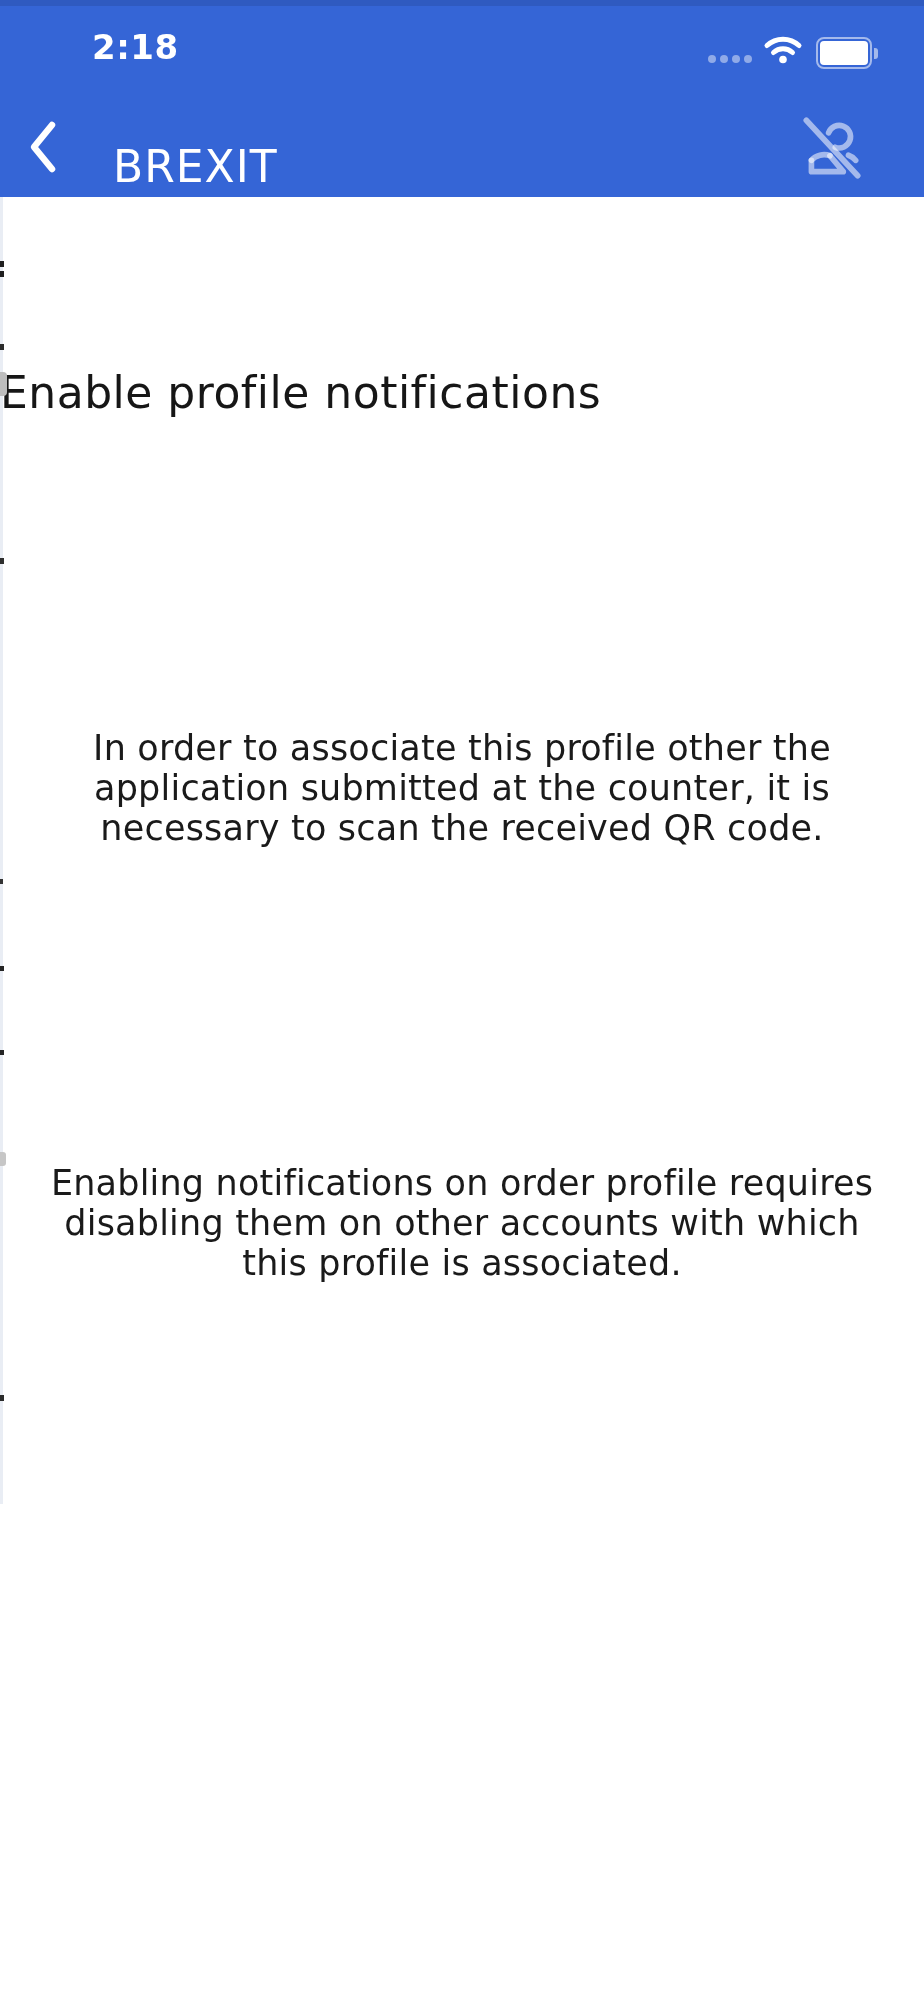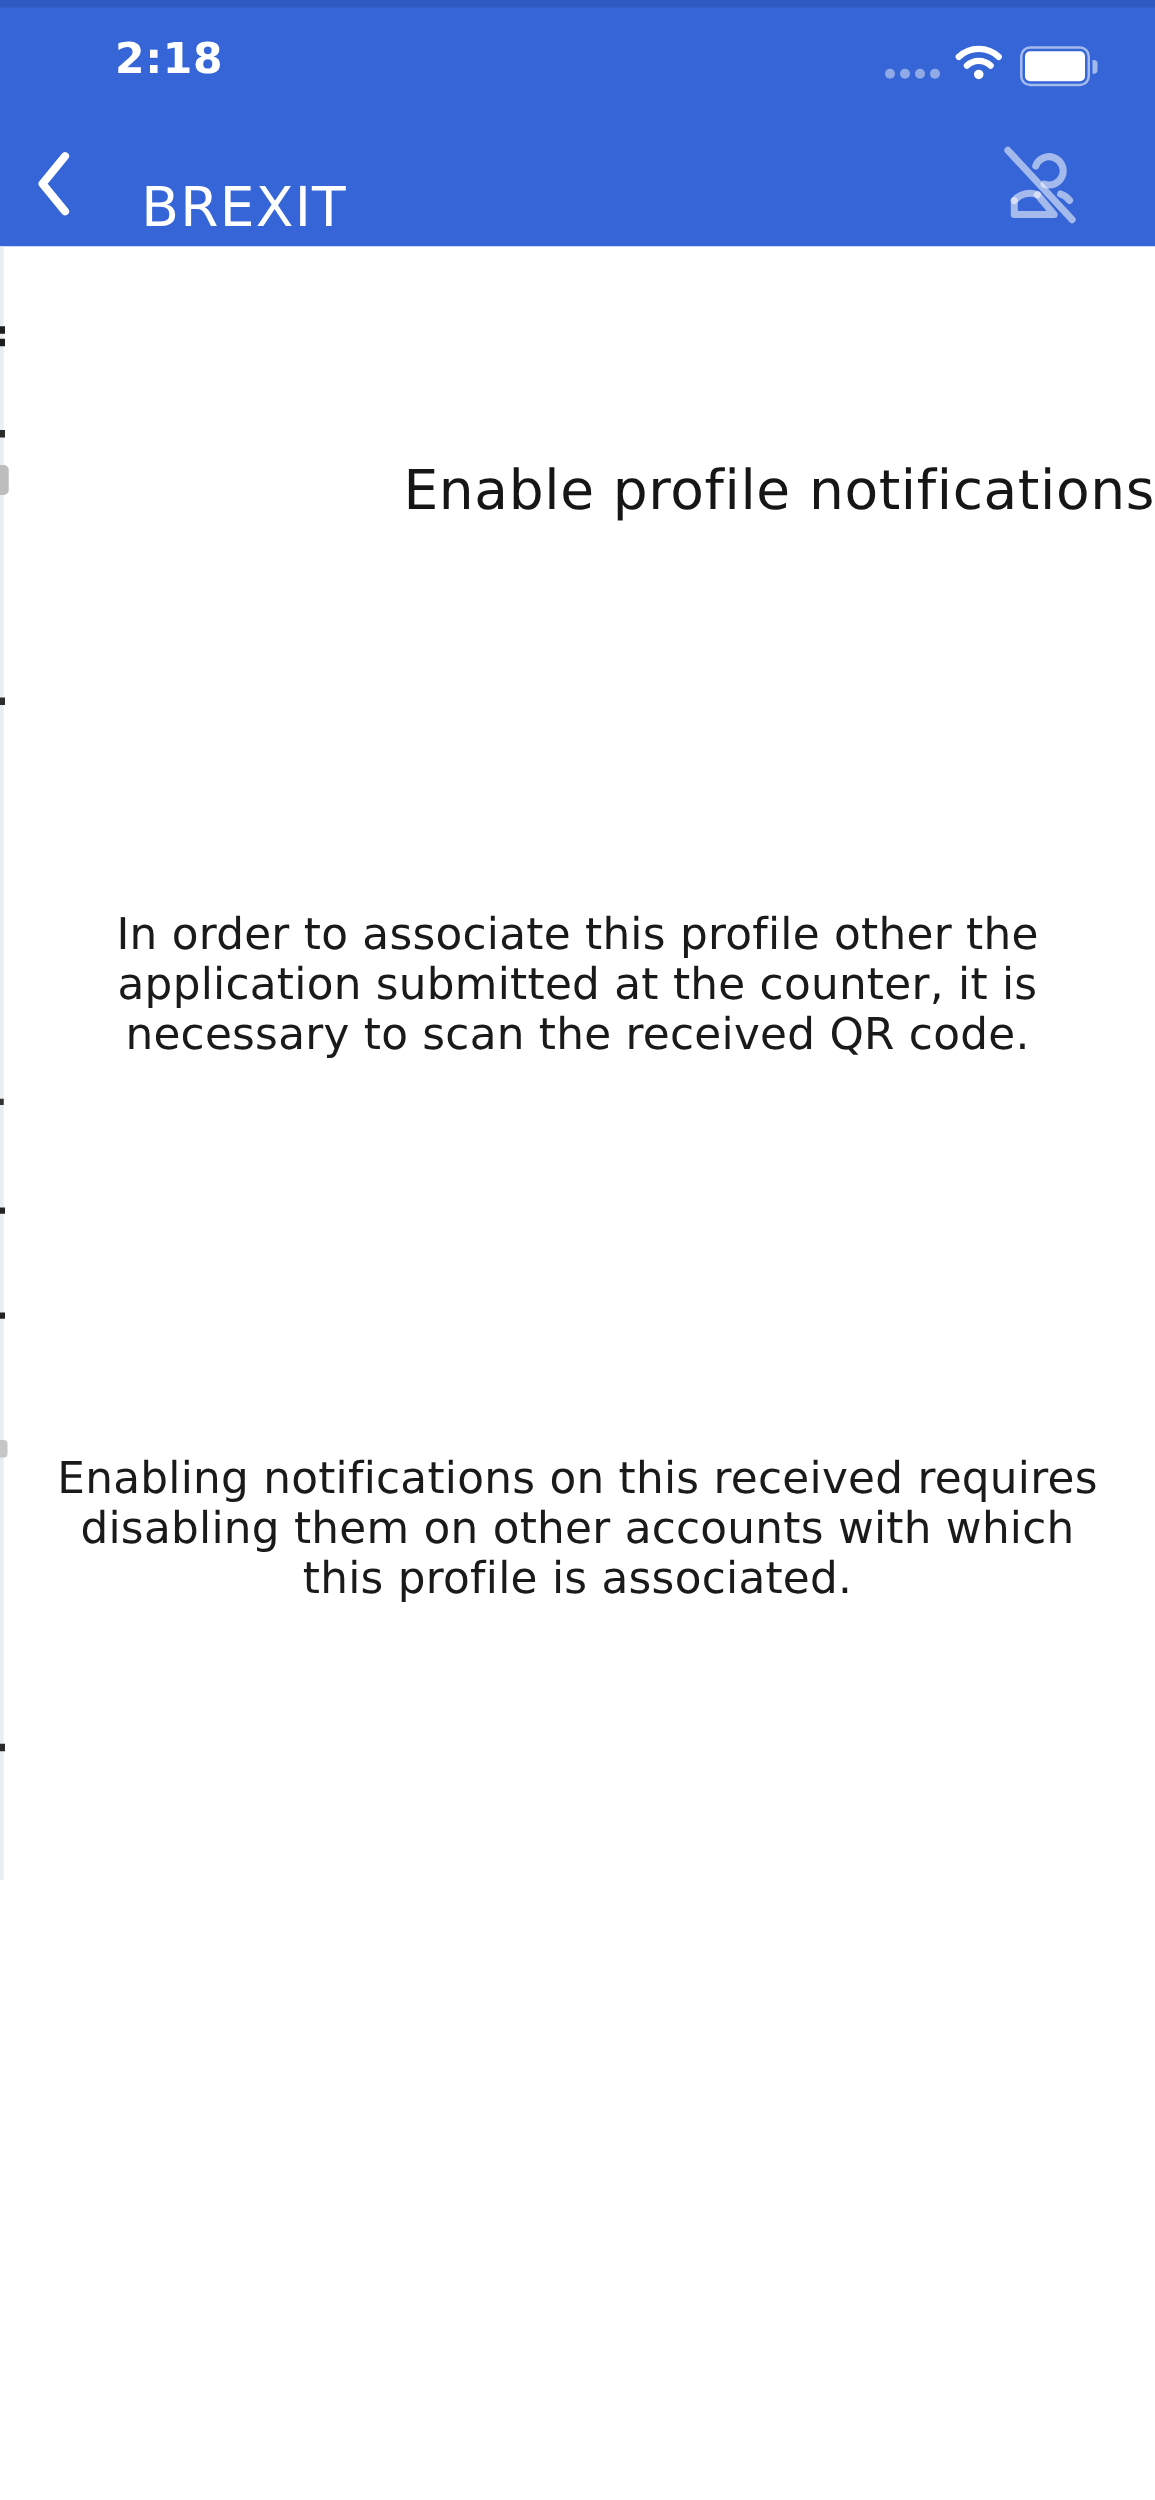--- a/index.html
+++ b/index.html
@@ -35,21 +35,21 @@
   }
   .back-btn{position:absolute;top:120px;left:26px;width:40px;height:54px;cursor:pointer;}
   .nav-title{
     position:absolute;top:121px;left:113px;color:#ffffff;
     font-size:44px;font-weight:normal;letter-spacing:1px;line-height:48px;margin-top:22px;
   }
   .person-off-btn{position:absolute;top:112px;left:796px;width:72px;height:72px;cursor:pointer;}
 
   
   .page-title{
-    position:absolute;top:338px;left:0;width:924px;text-align:right;
+    position:absolute;top:338px;left:0;width:924px;text-align:left;
     color:#161616;font-size:44px;font-weight:normal;letter-spacing:0.5px;
   }
   .body-text{
     position:absolute;left:0;width:924px;text-align:center;
     color:#1a1a1a;font-size:35px;line-height:40px;white-space:pre-line;
     letter-spacing:0.2px;
   }
   .body-1{top:693px;}
   .body-2{top:1128px;}
   .scan-btn{
@@ -124,21 +124,21 @@
       </span>
     </div>
   </div>
 
   <h1 class="page-title">Enable profile notifications</h1>
 
   <p class="body-text body-1">In order to associate this profile other the
 application submitted at the counter, it is
 necessary to scan the received QR code.</p>
 
-  <p class="body-text body-2">Enabling notifications on this received requires
+  <p class="body-text body-2">Enabling notifications on order profile requires
 disabling them on other accounts with which
 this profile is associated.</p>
 
   <button class="scan-btn">
     <span>Scan</span>
   </button>
 
   <div class="home-indicator"></div>
 
   <div class="edge-stripe"></div>

